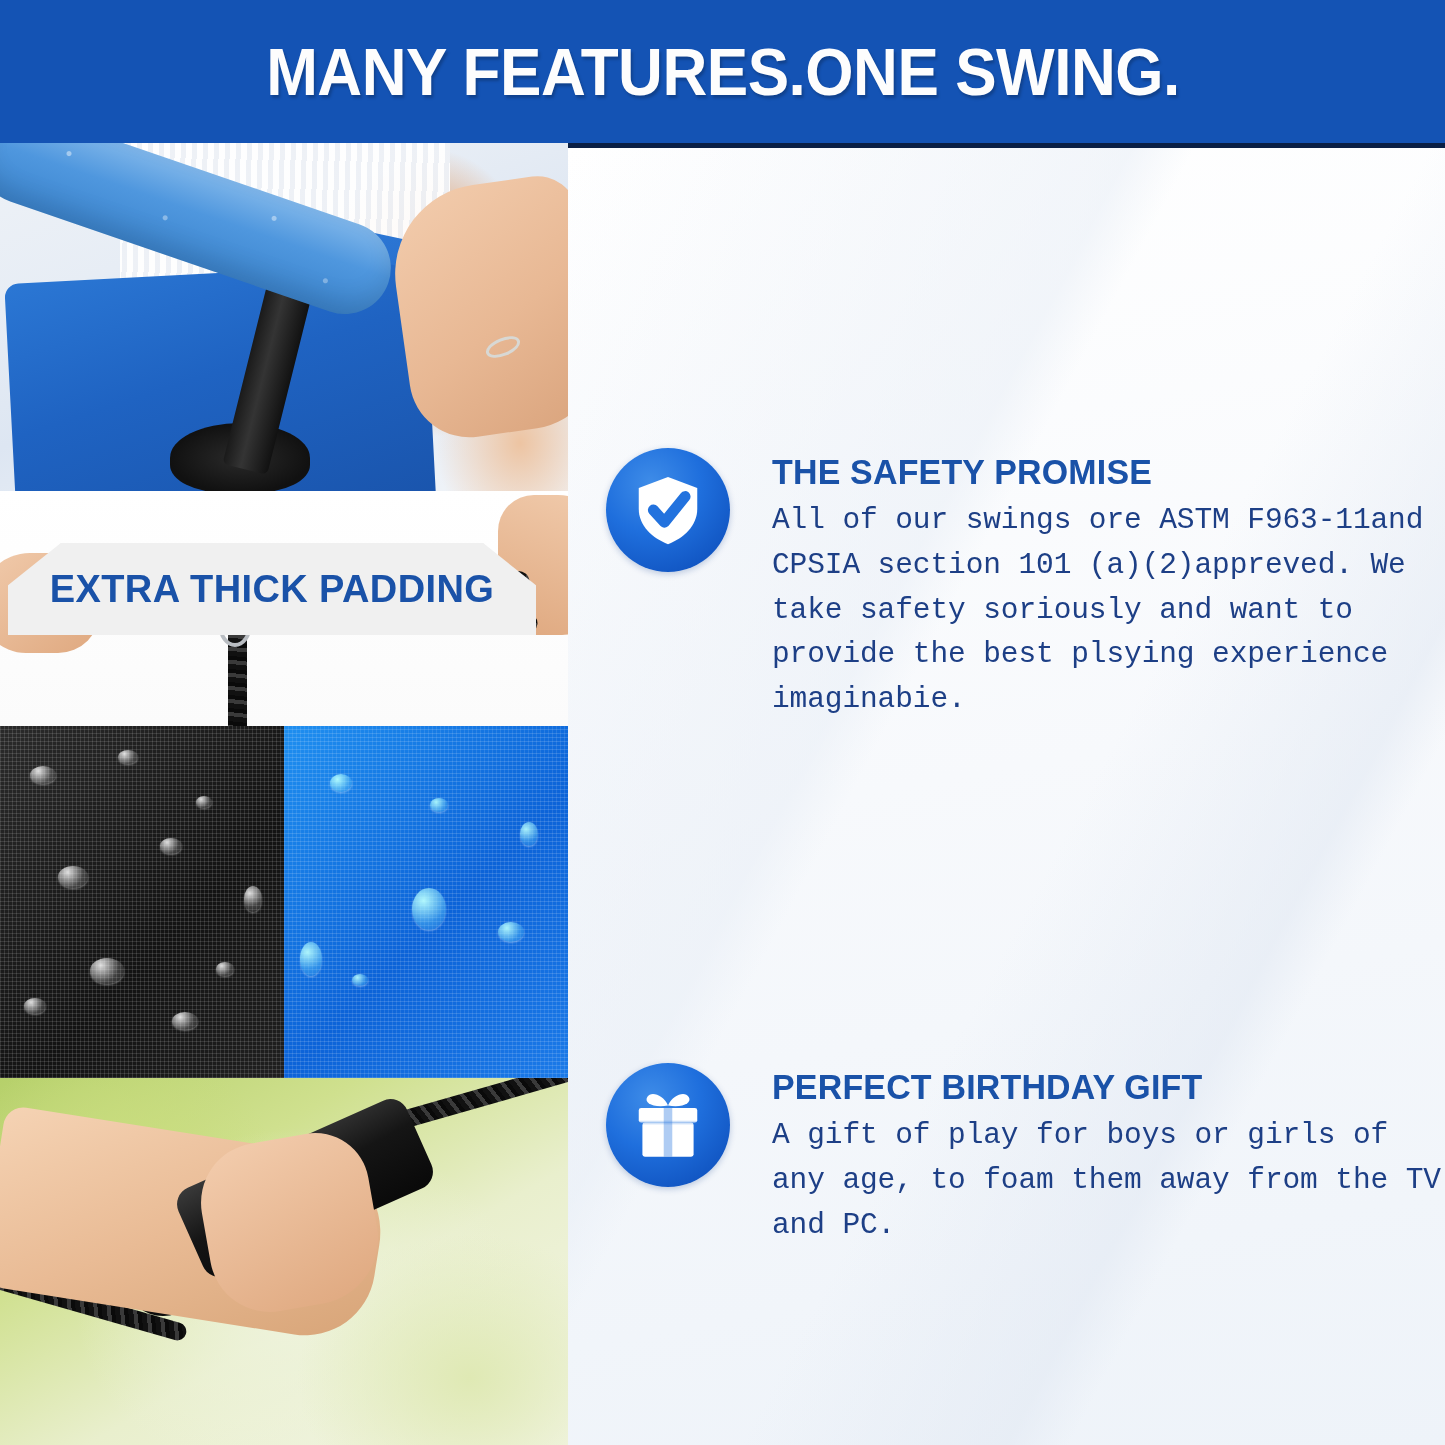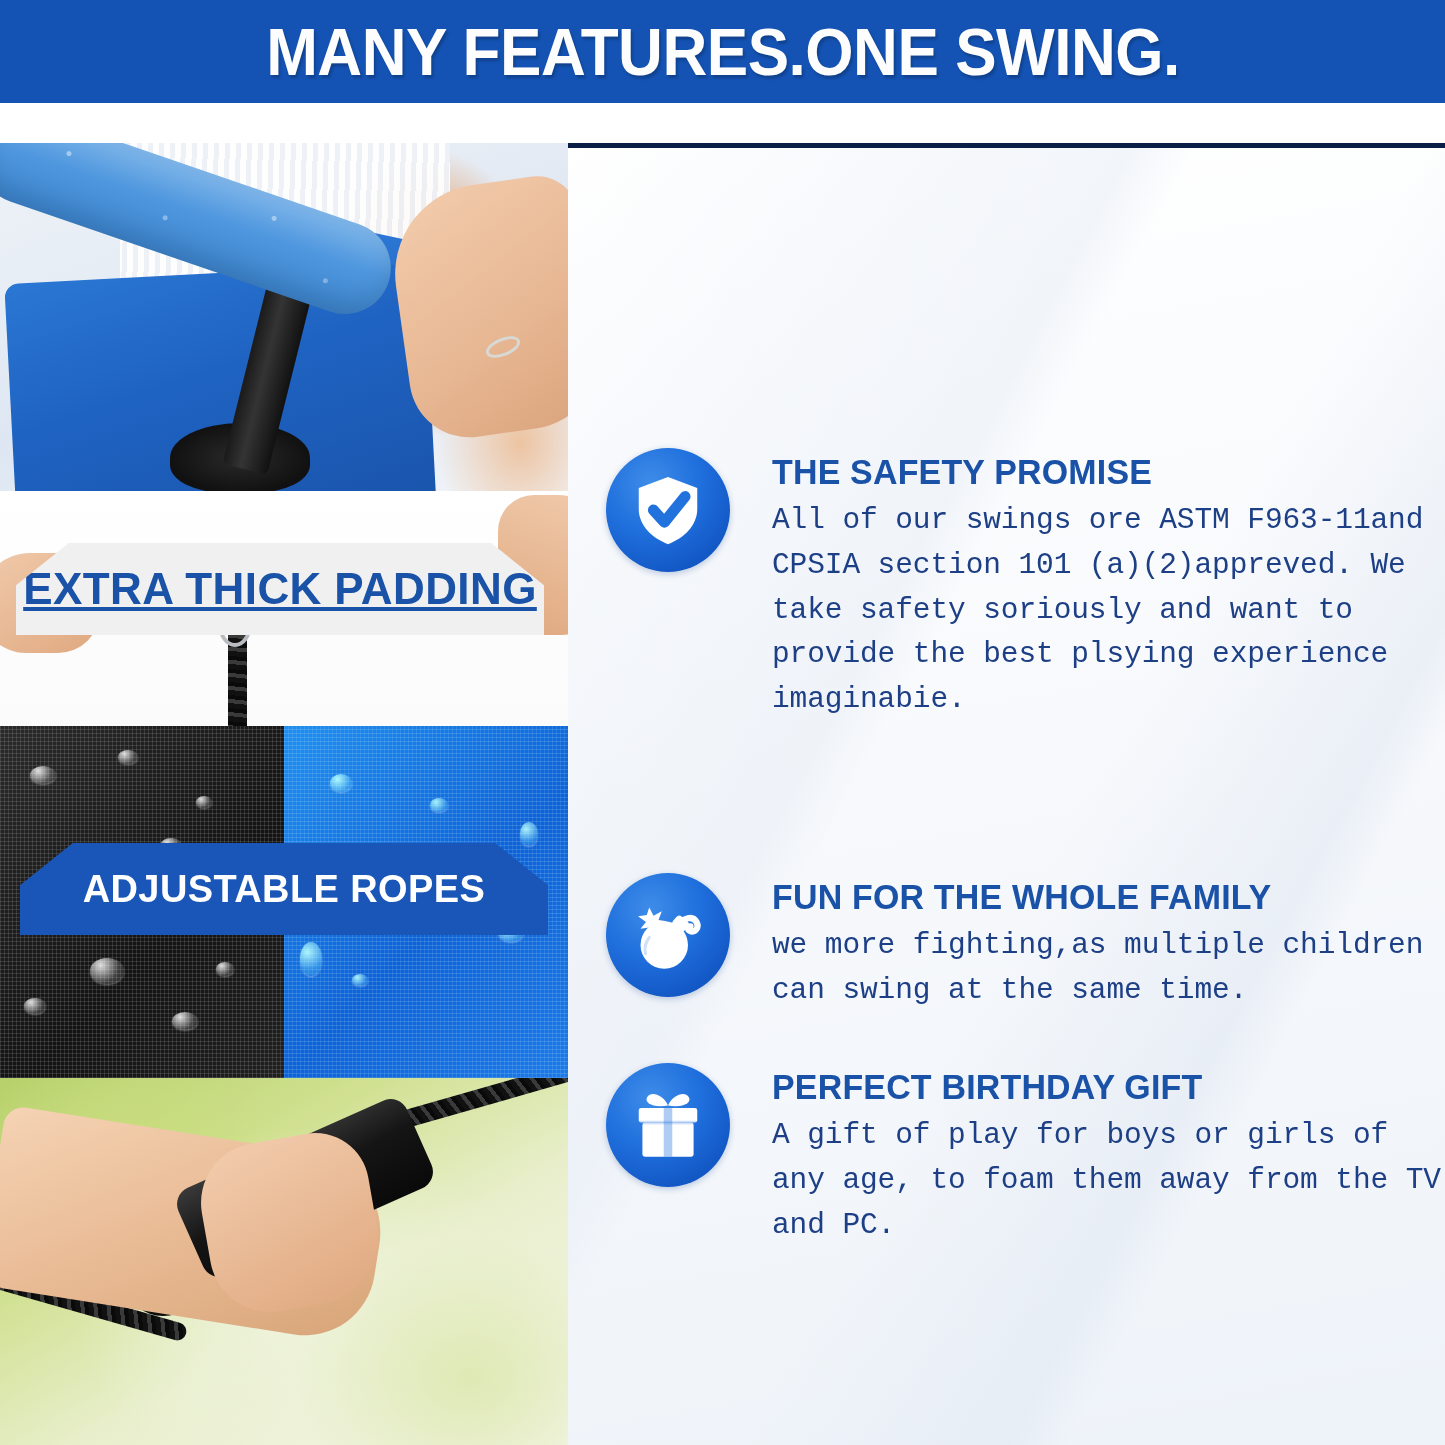--- a/index.html
+++ b/index.html
@@ -7,21 +7,21 @@
   body{
     width:1445px;height:1445px;
     font-family:"Liberation Sans", sans-serif;
     background:#ffffff;
     overflow:hidden;
   }
   .page{position:relative;width:1445px;height:1445px;overflow:hidden;background:#fff;}
 
   
   .header{
-    position:absolute;left:0;top:0;width:1445px;height:103px;
+    position:absolute;left:0;top:0;width:1445px;height:143px;
     background:#1453b4;
     display:flex;align-items:center;justify-content:center;
     z-index:5;
   }
   .header-title{
     color:#fdfdfd;
     font-size:66px;
     font-weight:bold;
     letter-spacing:-0.5px;
     transform:scaleX(0.94);
@@ -204,21 +204,21 @@
     position:absolute;z-index:4;
     display:flex;align-items:center;justify-content:center;
     text-align:center;line-height:1.06;
     font-weight:bold;letter-spacing:.4px;
     clip-path:polygon(10% 0%, 90% 0%, 100% 46%, 100% 100%, 0% 100%, 0% 46%);
     box-shadow:0 3px 7px rgba(0,0,0,0.16);
   }
   .banner-light{background:#f0f0f0;color:#1a52a8;}
   .banner-dark{background:#1a56b8;color:#ffffff;}
 
-  #banner-padding{left:16px;top:400px;width:528px;height:92px;font-size:44px;text-decoration:underline;}
+  #banner-padding{left:8px;top:400px;width:528px;height:92px;font-size:38px;}
   #banner-ropes{left:20px;top:700px;width:528px;height:92px;font-size:38px;}
   #banner-weather{left:20px;top:992px;width:528px;height:112px;font-size:38px;}
 
   
   .right-col{
     position:absolute;left:568px;top:148px;width:877px;height:1297px;
     background:
       linear-gradient(118deg,rgba(255,255,255,0) 0%, rgba(232,238,246,.55) 36%, rgba(255,255,255,0) 40%),
       linear-gradient(118deg,rgba(255,255,255,0) 55%, rgba(226,233,243,.6) 72%, rgba(255,255,255,0) 76%),
       linear-gradient(170deg,#ffffff 0%,#f7f9fc 48%,#eef3f9 100%);
@@ -316,23 +316,20 @@
       <div class="knot2"></div>
       <div class="child-hand"></div>
       <div class="grip"></div>
       <div class="fingers"></div>
     </div>
 
     <div class="banner banner-light" id="banner-padding">
       <span>EXTRA THICK PADDING</span>
     </div>
 
-    <div class="banner banner-dark" id="banner-ropes">
-      <span>ADJUSTABLE ROPES</span>
-    </div>
 
 
   </div>
 
   <div class="right-col">
 
     <div class="feature" id="feature-0">
       <div class="icon-circle">
         <svg width="78" height="78" viewBox="0 0 64 64" aria-hidden="true">
           <path d="M32 5 L56 14 V31 C56 45 45 55 32 60 C19 55 8 45 8 31 V14 Z" fill="#ffffff"></path>
@@ -340,37 +337,20 @@
           <path d="M20 32 L29 42 L46 21" fill="none" stroke="#2272de" stroke-width="9" stroke-linecap="round" stroke-linejoin="round"></path>
         </svg>
       </div>
       <div class="feature-text">
         <div class="feature-title">THE SAFETY PROMISE</div>
         <p class="feature-body">All of our swings ore ASTM F963-11and CPSIA section 101 (a)(2)appreved. We take safety soriously and want to provide the best plsying experience imaginabie.</p>
       </div>
     </div>
 
 
-    <div class="feature" id="feature-2">
-      <div class="icon-circle">
-        <svg width="80" height="80" viewBox="0 0 64 64" aria-hidden="true">
-          <g fill="#ffffff">
-            <circle cx="29" cy="40" r="19"></circle>
-            <path d="M40 25 c4 -7 12 -9 15 -3 c2 4 -1 8 -5 7 c-3 -1 -2 -4 0 -4" fill="none" stroke="#ffffff" stroke-width="5" stroke-linecap="round"></path>
-            <rect x="36" y="18" width="12" height="10" rx="3" transform="rotate(40 42 23)"></rect>
-            <path d="M17 10 l3.4 6.6 L27 13 l-2.6 7 L31 21 l-6 3.6 L28 30 l-6.6 -2.8 L18 33 l-1 -7 l-7 1 l4.4 -5.4 L8 17 l7 -1 z"></path>
-          </g>
-          <path d="M17 34 c-3 4 -4 9 -3 13" fill="none" stroke="#cfe0f7" stroke-width="2.4" stroke-linecap="round"></path>
-        </svg>
-      </div>
-      <div class="feature-text">
-        <div class="feature-title">FUN FOR THE WHOLE FAMILY</div>
-        <p class="feature-body">we more fighting,as multiple children can swing at the same time.</p>
-      </div>
-    </div>
 
     <div class="feature" id="feature-3">
       <div class="icon-circle">
         <svg width="78" height="78" viewBox="0 0 64 64" aria-hidden="true">
           <g fill="#ffffff">
             <path d="M32 16 c-4 -9 -14 -12 -17 -7 c-3 5 5 9 17 7 z"></path>
             <path d="M32 16 c4 -9 14 -12 17 -7 c3 5 -5 9 -17 7 z"></path>
             <rect x="8" y="18" width="48" height="12" rx="2"></rect>
             <rect x="11" y="30" width="42" height="28" rx="2"></rect>
           </g>

